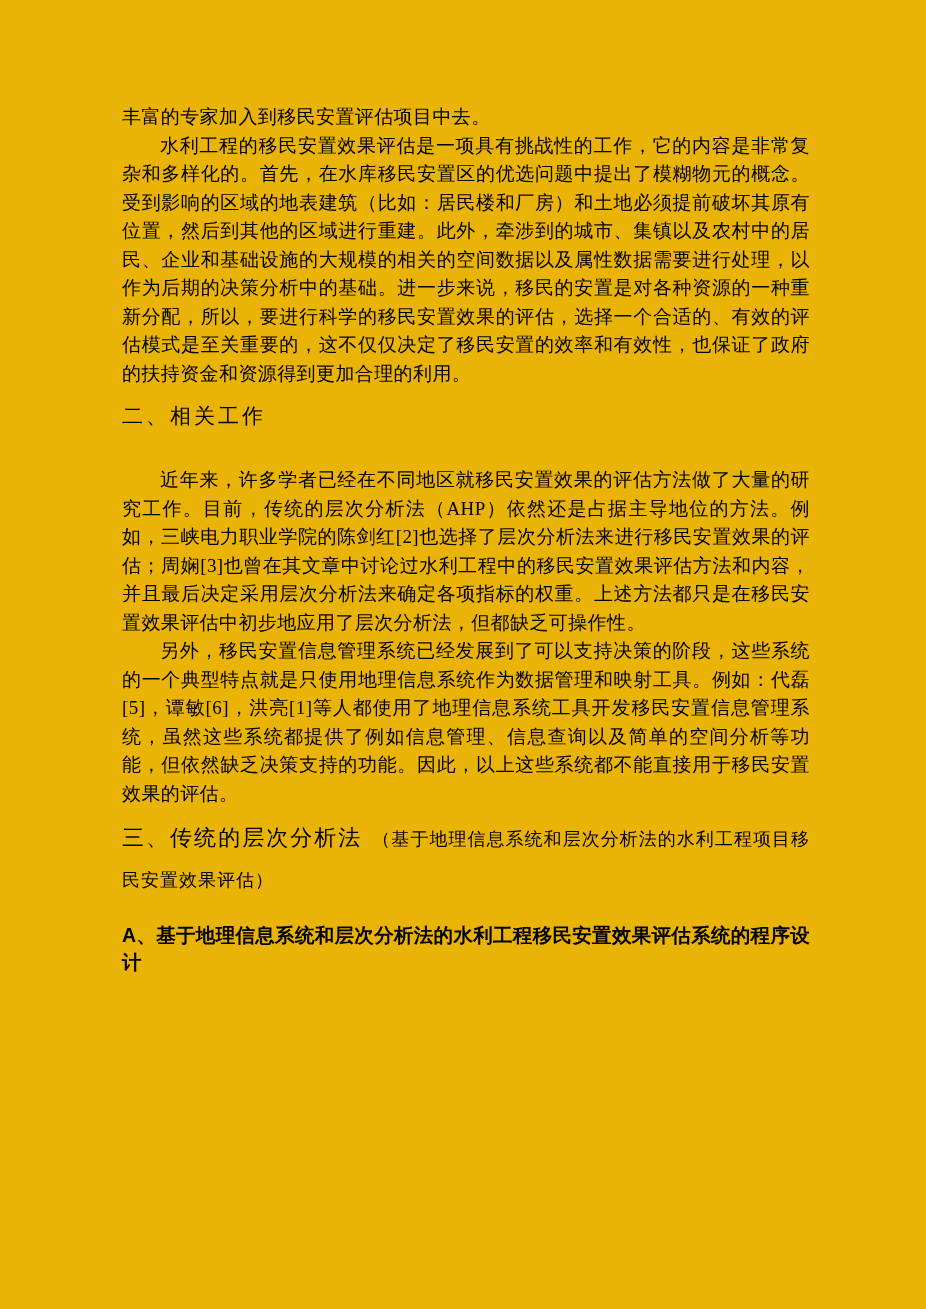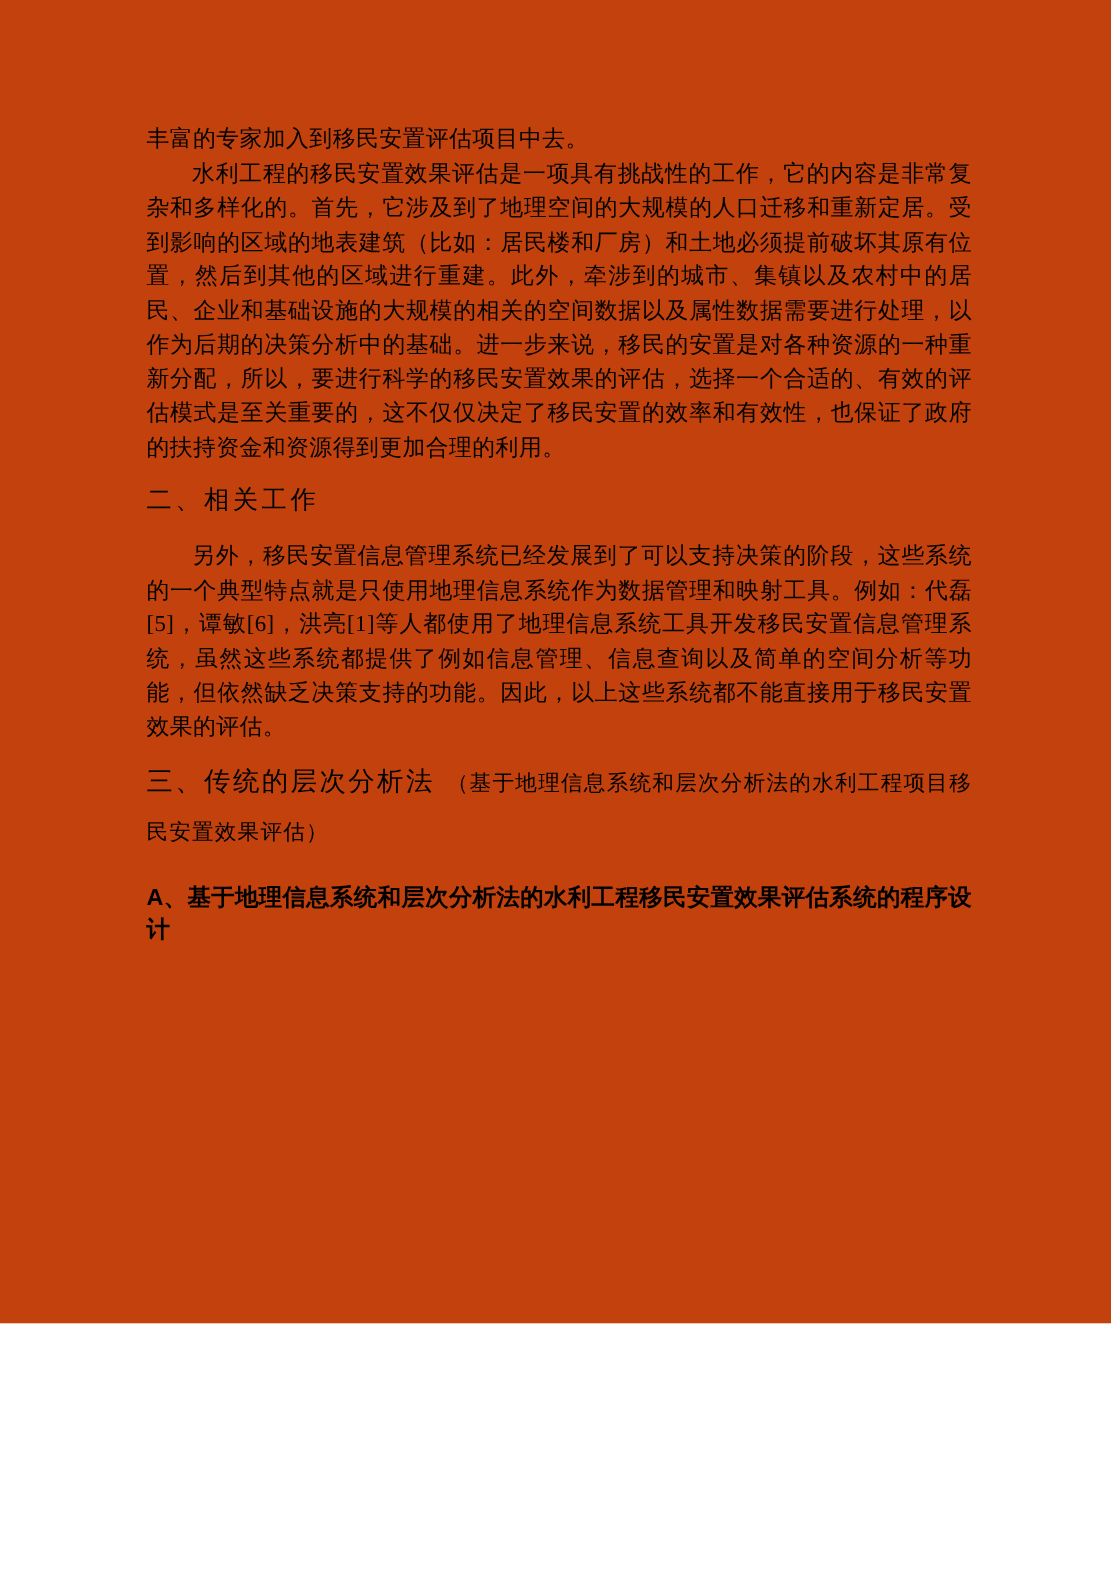--- a/index.html
+++ b/index.html
@@ -3,42 +3,42 @@
 <meta charset="utf-8">
 <style>
   html, body {
     margin: 0;
     padding: 0;
     background: #ffffff;
   }
   .page {
     position: relative;
     width: 926px;
-    height: 1103px;
+    height: 1309px;
     margin: 0 auto;
-    background: #c2410c;
+    background: #eab308;
     box-sizing: border-box;
     padding: 103px 116px 0 122px;
     color: #000000;
     font-family: "Liberation Serif", "DejaVu Serif", serif;
     overflow: hidden;
   }
   p.body {
     margin: 0;
     font-size: 19px;
     line-height: 28.5px;
     letter-spacing: 0.4px;
     text-align: justify;
     text-indent: 2em;
   }
   p.body.noindent {
     text-indent: 0;
   }
   h2.sec2 {
-    margin: 15px 0 21px 0;
+    margin: 15px 0 37px 0;
     font-size: 21px;
     font-weight: normal;
     letter-spacing: 3px;
     line-height: 26px;
   }
   h2.sec3 {
     margin: 10px 0 12px 0;
     font-size: 22px;
     font-weight: normal;
     letter-spacing: 2px;
@@ -60,25 +60,26 @@
     text-align: justify;
   }
 </style>
 </head>
 <body>
 
 <div class="page">
 
   <p class="body noindent">丰富的专家加入到移民安置评估项目中去。</p>
 
-  <p class="body">水利工程的移民安置效果评估是一项具有挑战性的工作，它的内容是非常复杂和多样化的。首先，它涉及到了地理空间的大规模的人口迁移和重新定居。受到影响的区域的地表建筑（比如：居民楼和厂房）和土地必须提前破坏其原有位置，然后到其他的区域进行重建。此外，牵涉到的城市、集镇以及农村中的居民、企业和基础设施的大规模的相关的空间数据以及属性数据需要进行处理，以作为后期的决策分析中的基础。进一步来说，移民的安置是对各种资源的一种重新分配，所以，要进行科学的移民安置效果的评估，选择一个合适的、有效的评估模式是至关重要的，这不仅仅决定了移民安置的效率和有效性，也保证了政府的扶持资金和资源得到更加合理的利用。</p>
+  <p class="body">水利工程的移民安置效果评估是一项具有挑战性的工作，它的内容是非常复杂和多样化的。首先，在水库移民安置区的优选问题中提出了模糊物元的概念。受到影响的区域的地表建筑（比如：居民楼和厂房）和土地必须提前破坏其原有位置，然后到其他的区域进行重建。此外，牵涉到的城市、集镇以及农村中的居民、企业和基础设施的大规模的相关的空间数据以及属性数据需要进行处理，以作为后期的决策分析中的基础。进一步来说，移民的安置是对各种资源的一种重新分配，所以，要进行科学的移民安置效果的评估，选择一个合适的、有效的评估模式是至关重要的，这不仅仅决定了移民安置的效率和有效性，也保证了政府的扶持资金和资源得到更加合理的利用。</p>
 
 
   <h2 class="sec2">二、相关工作</h2>
 
+  <p class="body">近年来，许多学者已经在不同地区就移民安置效果的评估方法做了大量的研究工作。目前，传统的层次分析法（AHP）依然还是占据主导地位的方法。例如，三峡电力职业学院的陈剑红[2]也选择了层次分析法来进行移民安置效果的评估；周娴[3]也曾在其文章中讨论过水利工程中的移民安置效果评估方法和内容，并且最后决定采用层次分析法来确定各项指标的权重。上述方法都只是在移民安置效果评估中初步地应用了层次分析法，但都缺乏可操作性。</p>
 
 
   <p class="body">另外，移民安置信息管理系统已经发展到了可以支持决策的阶段，这些系统的一个典型特点就是只使用地理信息系统作为数据管理和映射工具。例如：代磊[5]，谭敏[6]，洪亮[1]等人都使用了地理信息系统工具开发移民安置信息管理系统，虽然这些系统都提供了例如信息管理、信息查询以及简单的空间分析等功能，但依然缺乏决策支持的功能。因此，以上这些系统都不能直接用于移民安置效果的评估。</p>
 
   <h2 class="sec3"><span>三、传统的层次分析法</span><span class="paren">（基于地理信息系统和层次分析法的水利工程项目移民安置效果评估）</span></h2>
 
   <h3 class="subA">A、基于地理信息系统和层次分析法的水利工程移民安置效果评估系统的程序设计</h3>
 
 </div>
 

